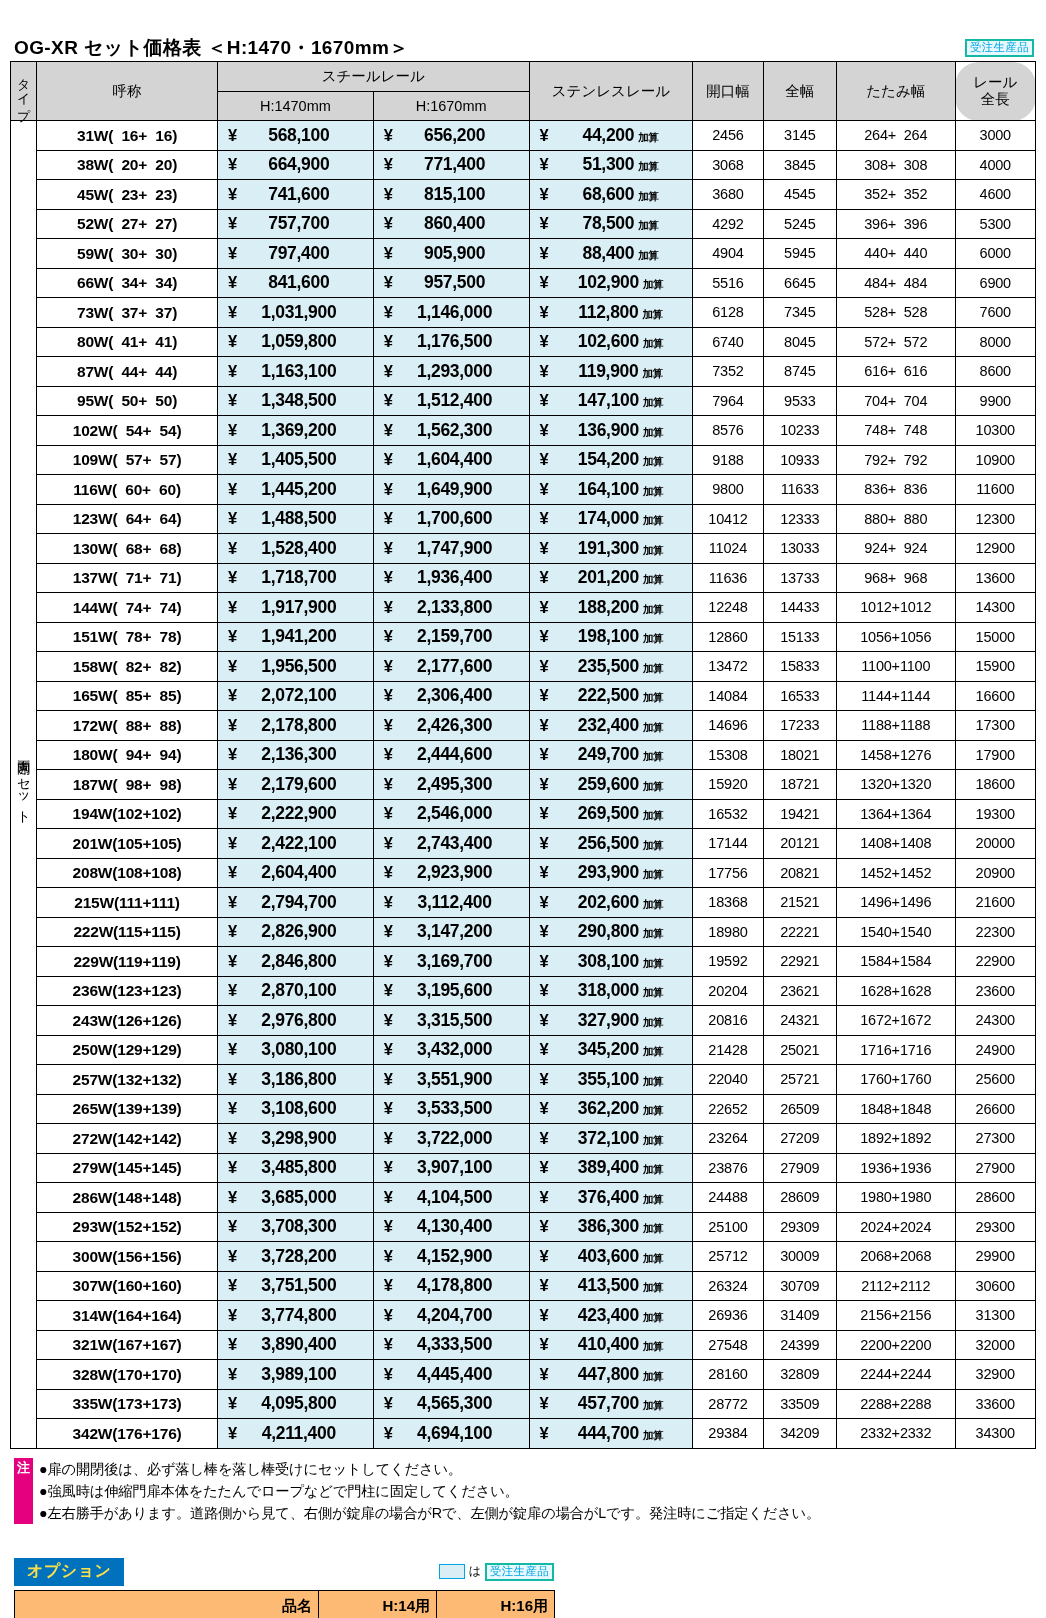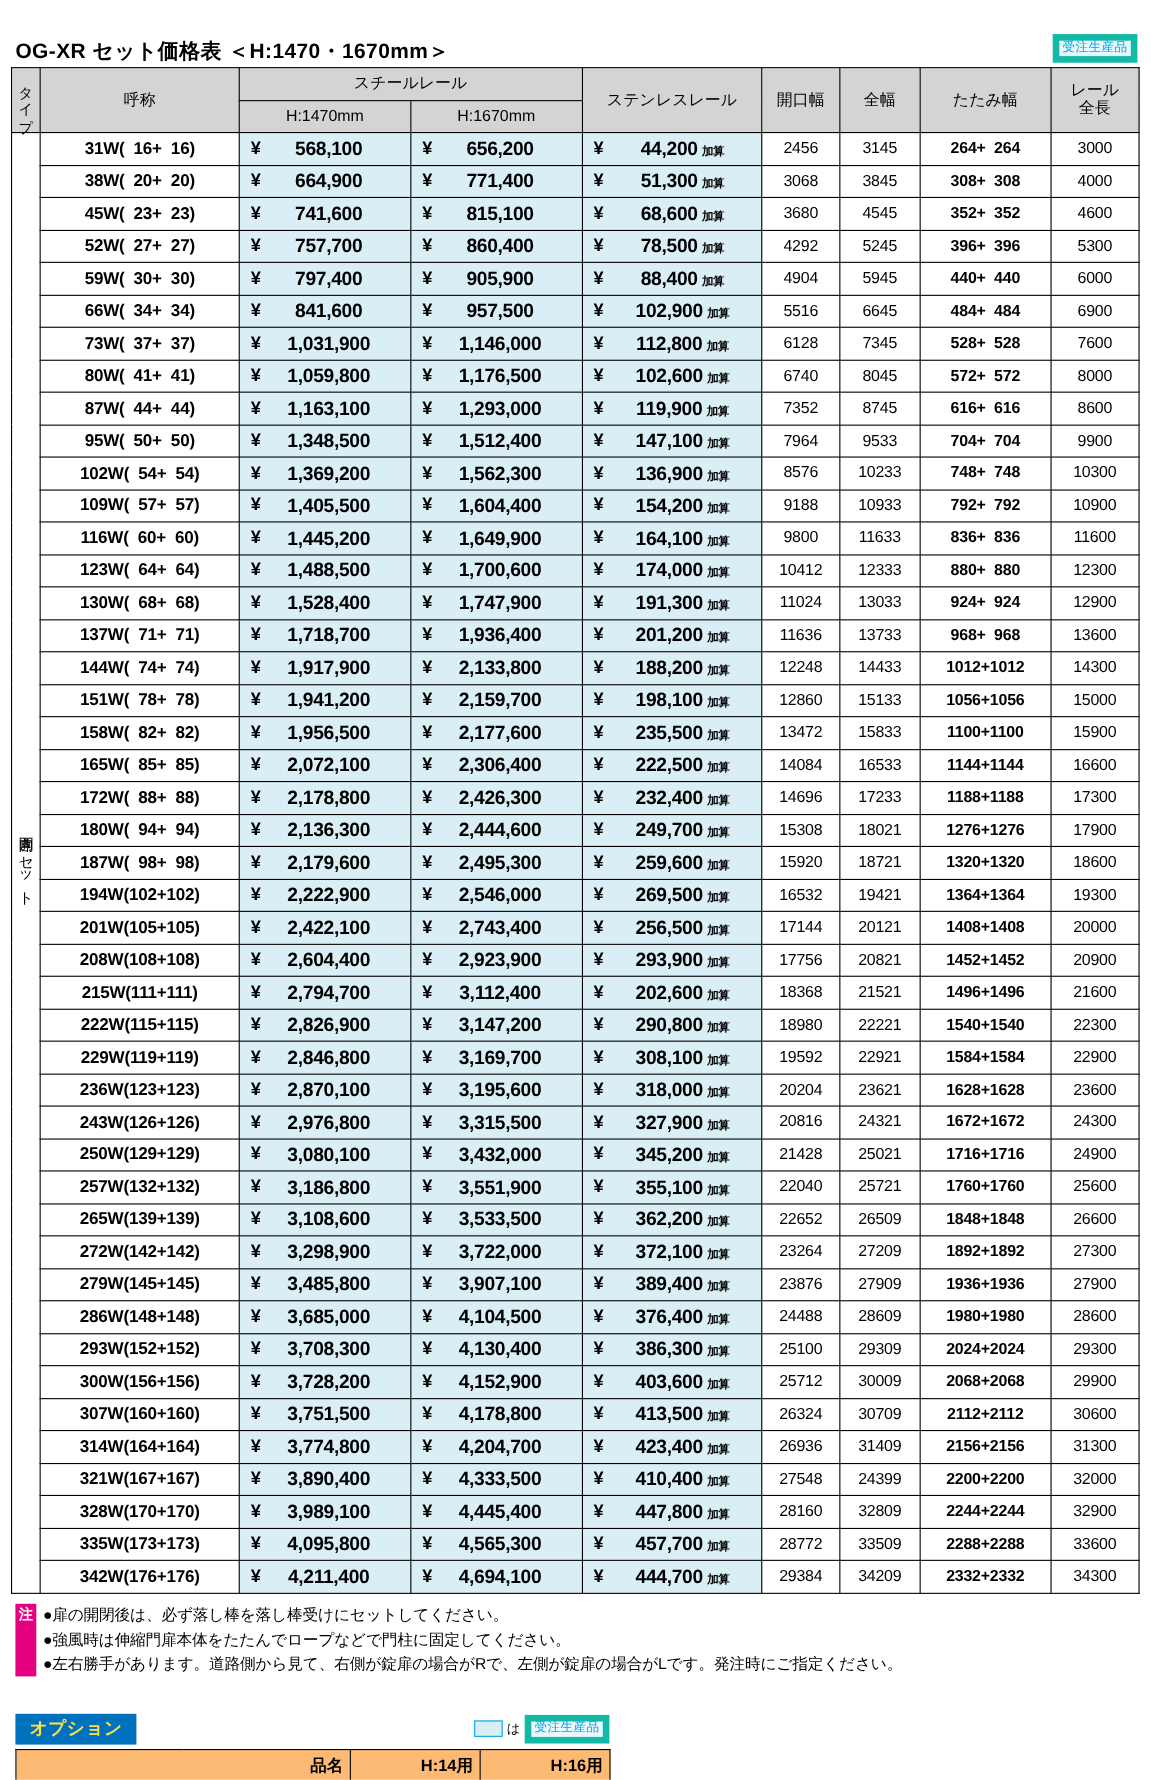--- a/index.html
+++ b/index.html
@@ -10,21 +10,21 @@
     font-family: "Liberation Sans", "DejaVu Sans", sans-serif;
     color: #000;
     overflow: hidden;
   }
   .page { position: relative; width: 1046px; height: 1618px; padding: 2px 10px 0 10px; margin-top: 25px; }
 
   
   .title-row { display: flex; align-items: flex-end; justify-content: space-between; height: 30px; padding: 0 2px 0 4px; }
   .title { font-size: 19px; font-weight: 700; letter-spacing: .4px; line-height: 1; }
   .badge-made-to-order {
-    font-size: 11.5px; color: #00a6e2; border: 6px solid #14b8a6;
+    font-size: 11.5px; color: #00a6e2; border: 2px solid #14b8a6;
     background: #e8f8ff; padding: 1px 3px 2px 3px; line-height: 1; letter-spacing: .3px;
   }
 
   
   table.main { border-collapse: collapse; width: 1026px; table-layout: fixed; margin-top: 4px; }
   table.main th, table.main td {
     border: 1px solid #000;
     text-align: center;
     padding: 0;
     height: 29.5px;
@@ -56,21 +56,21 @@
   col.c-rail   { width: 80px; }
 
   td.name { font-size: 15.5px; font-weight: 700; font-family: "Liberation Sans", sans-serif;
             text-align: right; padding-right: 14px; letter-spacing: -0.2px; white-space: pre; }
   td.price { background: #daeef5; font-weight: 700; font-size: 17.5px; letter-spacing: -0.3px; }
   td.price .yen { float: left; padding-left: 10px; font-size: 16.5px; }
   td.price .amt { display: inline-block; padding-right: 12px; }
   td.price.sus .amt { padding-right: 2px; }
   .kasan { font-size: 10.5px; font-weight: 700; letter-spacing: -0.5px; padding-left: 2px; }
   td.num { font-size: 14.5px; font-weight: 400; letter-spacing: -0.2px; }
-  td.tatami { font-size: 14.5px; letter-spacing: -0.2px; white-space: pre; font-weight: bold; }
+  td.tatami { font-size: 14.5px; letter-spacing: -0.2px; white-space: pre; }
 
   
   .note-block { display: flex; margin-top: 9px; margin-left: 4px; }
   .note-mark {
     width: 19px; min-width: 19px; background: #e4007f; color: #fff;
     font-size: 13px; font-weight: 700; text-align: center; line-height: 1.25;
     padding-top: 2px; margin-right: 6px; letter-spacing: 0;
   }
   .note-lines { font-size: 14.3px; line-height: 1.55; letter-spacing: -0.2px; }
   .note-lines div { white-space: nowrap; }
@@ -116,21 +116,21 @@
       <tr>
         <th class="type-head" rowspan="2">
             <div class="vtext">タイプ</div>
           </th>
         <th rowspan="2">呼称</th>
         <th colspan="2">スチールレール</th>
         <th rowspan="2">ステンレスレール</th>
         <th rowspan="2">開口幅</th>
         <th rowspan="2">全幅</th>
         <th rowspan="2">たたみ幅</th>
-        <th rowspan="2" style="white-space:pre-line;line-height:1.15;">レール
+        <th rowspan="2" style="white-space:pre-line;line-height:1.15;border-radius:24px;">レール
 全長</th>
       </tr>
       <tr>
         <th class="th-sub">H:1470mm</th>
         <th class="th-sub">H:1670mm</th>
       </tr>
     </thead>
     <tbody id="main-body">
         <tr>
           <td class="type-cell" rowspan="45">
@@ -345,21 +345,21 @@
           <td class="tatami">1188+1188</td>
           <td class="num">17300</td>
         </tr>
         <tr>
           <td class="name">180W(  94+  94)</td>
           <td class="price"><span class="yen">¥</span><span class="amt">2,136,300</span></td>
           <td class="price"><span class="yen">¥</span><span class="amt">2,444,600</span></td>
           <td class="price sus"><span class="yen">¥</span><span class="amt">249,700</span><span class="kasan">加算</span></td>
           <td class="num">15308</td>
           <td class="num">18021</td>
-          <td class="tatami">1276+1276</td>
+          <td class="tatami">1458+1276</td>
           <td class="num">17900</td>
         </tr>
         <tr>
           <td class="name">187W(  98+  98)</td>
           <td class="price"><span class="yen">¥</span><span class="amt">2,179,600</span></td>
           <td class="price"><span class="yen">¥</span><span class="amt">2,495,300</span></td>
           <td class="price sus"><span class="yen">¥</span><span class="amt">259,600</span><span class="kasan">加算</span></td>
           <td class="num">15920</td>
           <td class="num">18721</td>
           <td class="tatami">1320+1320</td>

